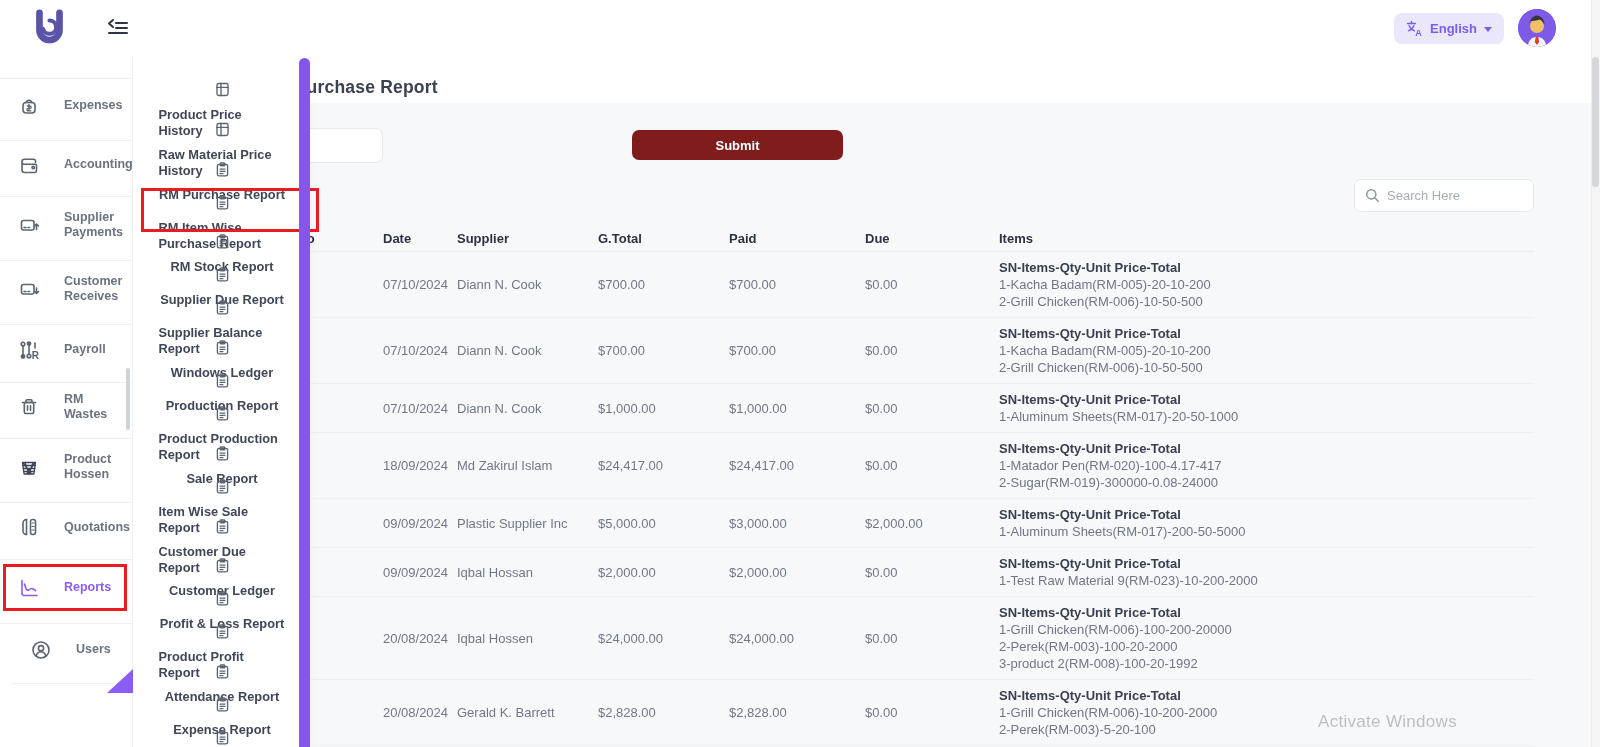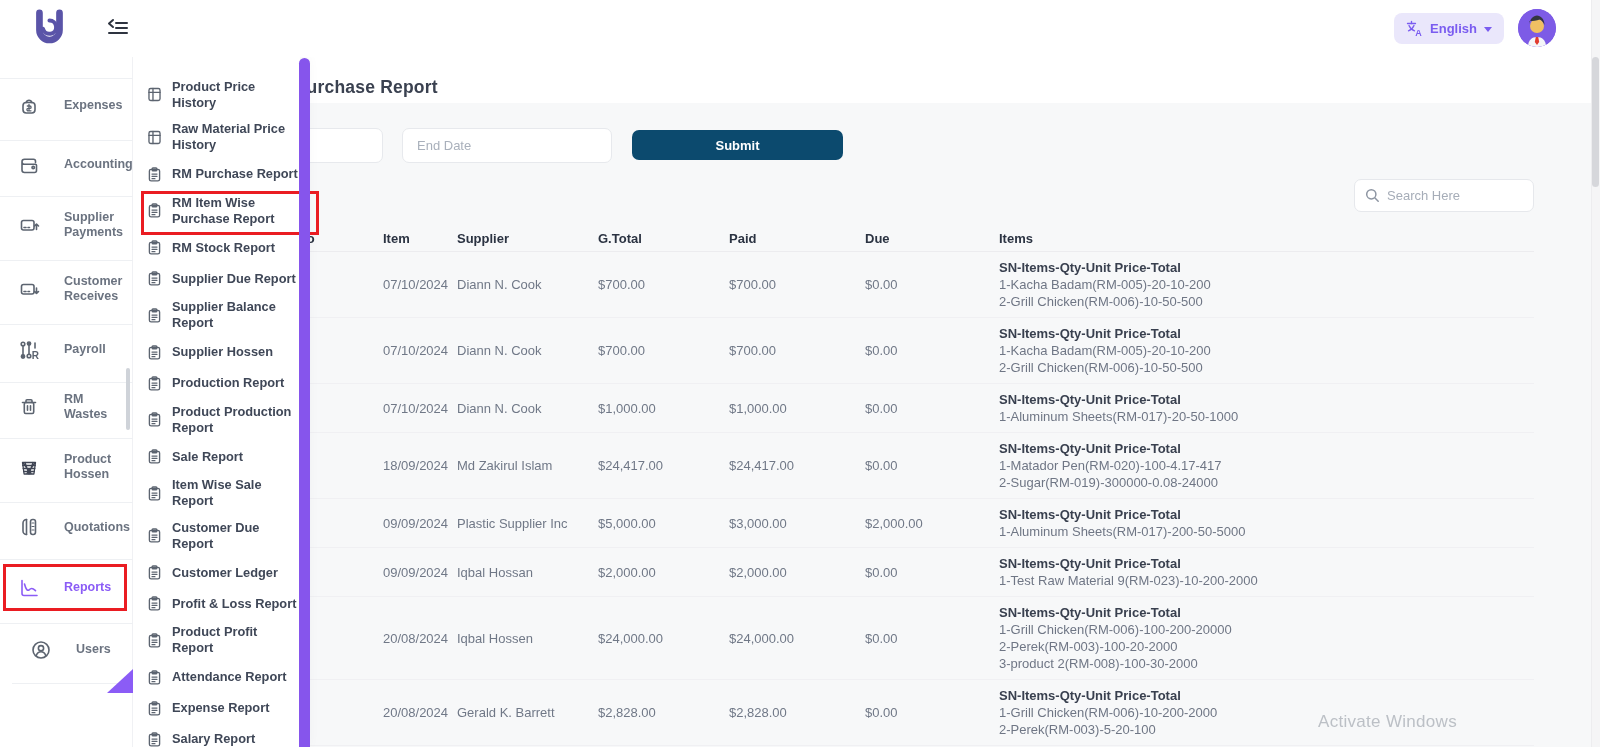--- a/index.html
+++ b/index.html
@@ -28,35 +28,35 @@
   .side-item.active { color:#8b5cf6; }
   .hl-report { position:absolute; left:3px; top:4px; width:124px; height:47px; border:3px solid #ea1c22; pointer-events:none; }
   .active-tri { position:absolute; left:107px; top:669px; width:0; height:0;
     border-left:26px solid transparent; border-bottom:24px solid #8b5cf6; z-index:46;}
   .side-scrollbar { position:absolute; left:126px; top:368px; width:4px; height:62px; background:#cfd3d9; border-radius:2px; z-index:47;}
 
   
   .flyout { position:absolute; left:133px; top:57px; width:167px; height:690px; background:#fff; z-index:40;
     box-shadow:6px 0 14px rgba(40,40,60,.06); padding:24px 0 0 13px; display:flex; flex-direction:column; gap:15px; }
   .menu-item { display:flex; align-items:center; gap:9px; min-height:16px; color:#3f4757; font-size:12.8px;
-    font-weight:600; line-height:16px; cursor:pointer; position:relative; width:152px;}
+    font-weight:600; line-height:16px; cursor:pointer; position:relative; width:152px;flex-direction:column;}
   .menu-item svg { flex:0 0 17px; }
   .menu-item .lbl { flex:1; max-width:127px; }
   .menu-hl { position:absolute; left:-5px; top:-6px; width:178px; height:44px; border:3px solid #ea1c22; pointer-events:none;}
   .flyout-scrollbar { position:absolute; left:299px; top:58px; width:11px; height:689px; background:#8655ec; border-radius:6px 6px 0 0; z-index:50; cursor:grab;}
 
   
   .main { position:absolute; left:133px; top:57px; right:0; bottom:0; background:#f7f8f9; z-index:1; }
   .pagehead { position:absolute; left:0; top:0; right:0; height:46px; background:#fff; }
   .page-title { position:absolute; left:129px; top:20px; font-size:17.5px; font-weight:700; color:#3a4150; letter-spacing:.2px;}
   .date-input { position:absolute; top:71px; width:210px; height:35px; background:#fff; border:1px solid #e7e9ed;
     border-radius:7px; padding:0 14px; font-size:13px; color:#4a5160; font-family:inherit;}
   .date-input::placeholder { color:#a9b0bb; }
   .start-date { left:40px; } .end-date { left:269px; }
-  .submit-btn { position:absolute; left:499px; top:73px; width:211px; height:30px; background:#0c4a6e; border:none;
+  .submit-btn { position:absolute; left:499px; top:73px; width:211px; height:30px; background:#7f1d1d; border:none;
     border-radius:7px; color:#fff; font-size:13px; font-weight:700; font-family:inherit; cursor:pointer;}
   .search-wrap { position:absolute; left:1221px; top:122px; width:180px; height:33px; background:#fff;
     border:1px solid #e6e8ec; border-radius:7px; display:flex; align-items:center; padding:0 10px; gap:7px;}
   .search-wrap input { border:none; outline:none; flex:1; font-size:13px; color:#4a5160; font-family:inherit; background:transparent; min-width:0;}
   .search-wrap input::placeholder { color:#a6adb8; }
 
   
   .rtable { position:absolute; left:112px; top:168px; width:1289px; --cols:138px 74px 141px 131px 136px 134px 1fr; }
   .thead { display:grid; grid-template-columns:var(--cols); height:27px; align-items:center;
     font-size:13px; font-weight:700; color:#2b3342; border-bottom:1px solid #ececef;}
@@ -74,37 +74,36 @@
 </head>
 <body>
 
 <div class="app">
 
   <div class="main">
     <div class="pagehead"></div>
     <div class="page-title">RM Purchase Report</div>
 
     <input class="date-input start-date" placeholder="Start Date" style="">
-    <input class="date-input end-date" placeholder="End Date" style="">
     <button class="submit-btn">Submit</button>
 
     <div class="search-wrap">
       <span style="display:flex;">
         <svg width="15" height="15" viewBox="0 0 15 15" fill="none" stroke="#8d95a2" stroke-width="1.5" stroke-linecap="round">
           <circle cx="6.3" cy="6.3" r="4.6"></circle>
             <path d="M10 10l3.2 3.2"></path>
         </svg>
       </span>
       <input placeholder="Search Here" style="">
     </div>
 
     <div class="rtable">
       <div class="thead" id="table-head">
           <div class="cell c1">Invoice No</div>
-          <div class="cell">Item</div>
+          <div class="cell">Date</div>
           <div class="cell">Supplier</div>
           <div class="cell">G.Total</div>
           <div class="cell">Paid</div>
           <div class="cell">Due</div>
           <div class="cell">Items</div>
         </div>
       <div id="table-body">
           <div class="trow">
             <div class="cell c1"></div>
             <div class="cell">07/10/2024</div>
@@ -184,21 +183,21 @@
             <div class="cell c1"></div>
             <div class="cell">20/08/2024</div>
             <div class="cell">Iqbal Hossen</div>
             <div class="cell">$24,000.00</div>
             <div class="cell">$24,000.00</div>
             <div class="cell">$0.00</div>
             <div class="cell">
               <div class="items-head">SN-Items-Qty-Unit Price-Total</div>
               <div class="item-line">1-Grill Chicken(RM-006)-100-200-20000</div>
               <div class="item-line">2-Perek(RM-003)-100-20-2000</div>
-              <div class="item-line">3-product 2(RM-008)-100-30-2000</div>
+              <div class="item-line">3-product 2(RM-008)-100-20-1992</div>
             </div>
           </div>
           <div class="trow">
             <div class="cell c1"></div>
             <div class="cell">20/08/2024</div>
             <div class="cell">Gerald K. Barrett</div>
             <div class="cell">$2,828.00</div>
             <div class="cell">$2,828.00</div>
             <div class="cell">$0.00</div>
             <div class="cell">
@@ -407,21 +406,21 @@
         <span class="lbl">Supplier Balance Report</span>
       </div>
       <div class="menu-item">
         <span style="display: flex;">
           <svg width="17" height="17" viewBox="0 0 20 20" fill="none" stroke="#5c6470" stroke-width="1.6" stroke-linecap="round" stroke-linejoin="round">
             <rect x="4" y="4" width="12" height="13.5" rx="2"></rect>
             <rect x="7.2" y="2.4" width="5.6" height="3.2" rx="1"></rect>
             <path d="M7 9.5h6 M7 12.2h6 M7 14.9h3.6" stroke-width="1.3"></path>
           </svg>
         </span>
-        <span class="lbl">Supplier Hossen</span>
+        <span class="lbl">Windows Ledger</span>
       </div>
       <div class="menu-item">
         <span style="display: flex;">
           <svg width="17" height="17" viewBox="0 0 20 20" fill="none" stroke="#5c6470" stroke-width="1.6" stroke-linecap="round" stroke-linejoin="round">
             <rect x="4" y="4" width="12" height="13.5" rx="2"></rect>
             <rect x="7.2" y="2.4" width="5.6" height="3.2" rx="1"></rect>
             <path d="M7 9.5h6 M7 12.2h6 M7 14.9h3.6" stroke-width="1.3"></path>
           </svg>
         </span>
         <span class="lbl">Production Report</span>

